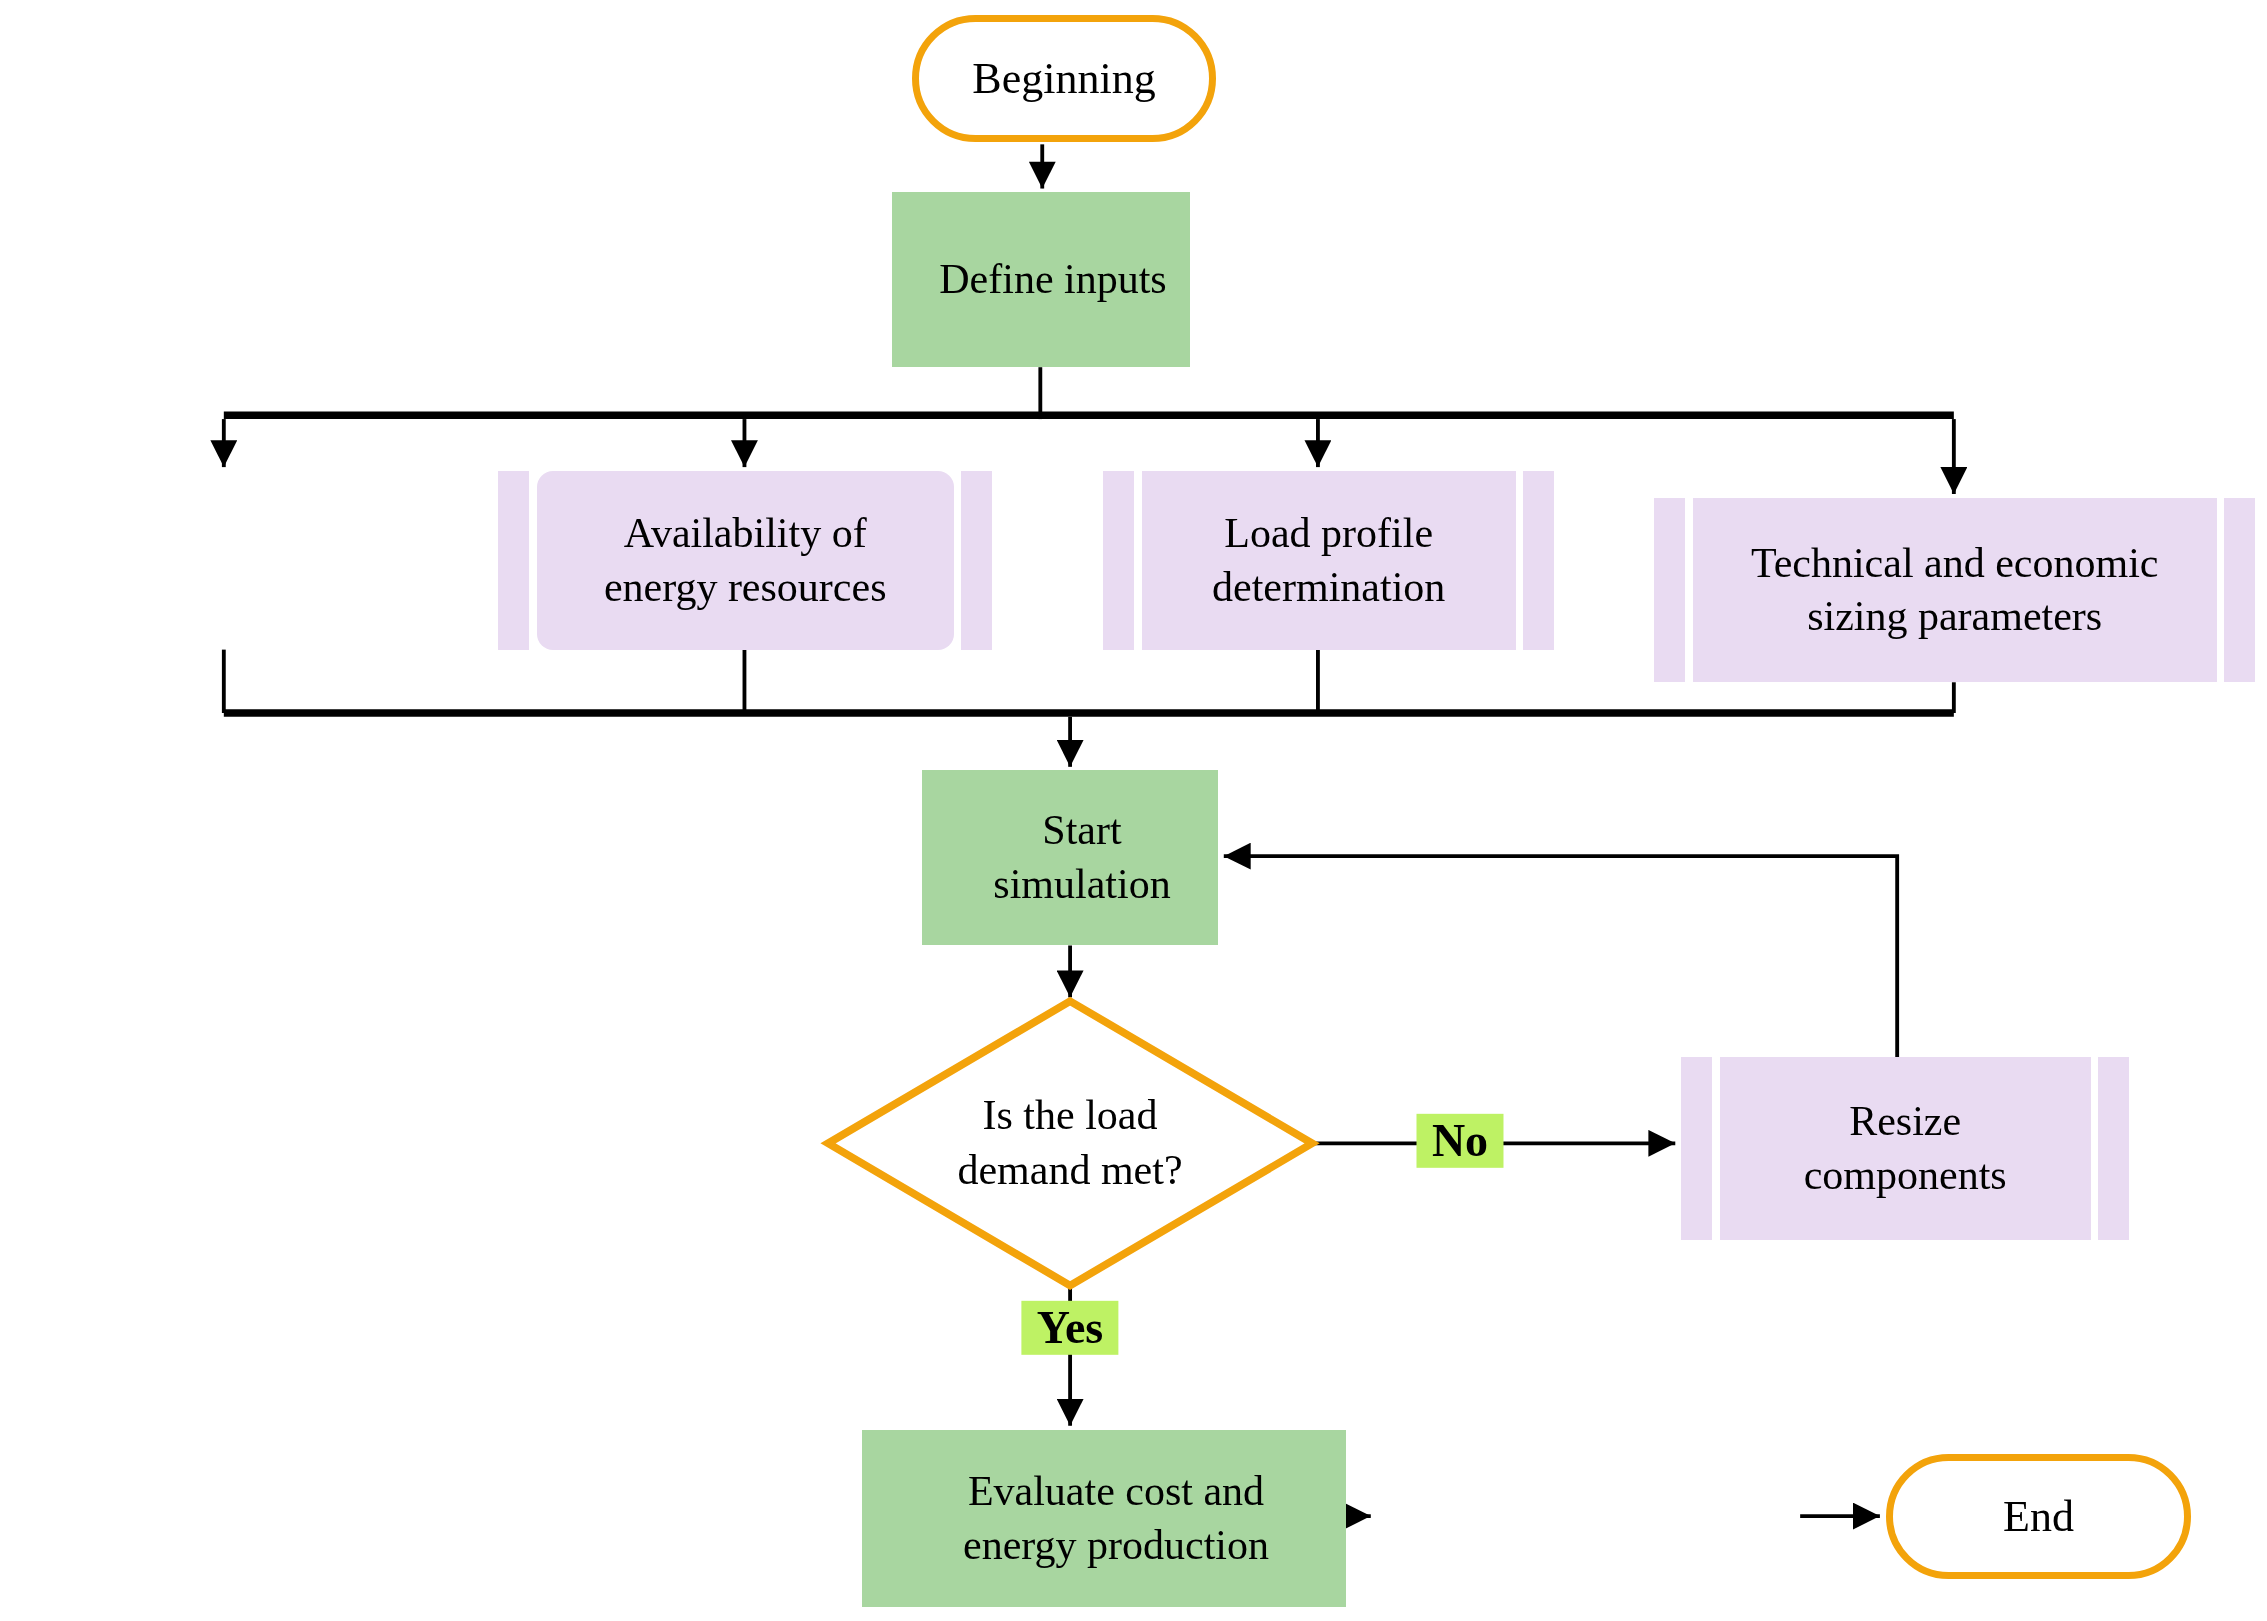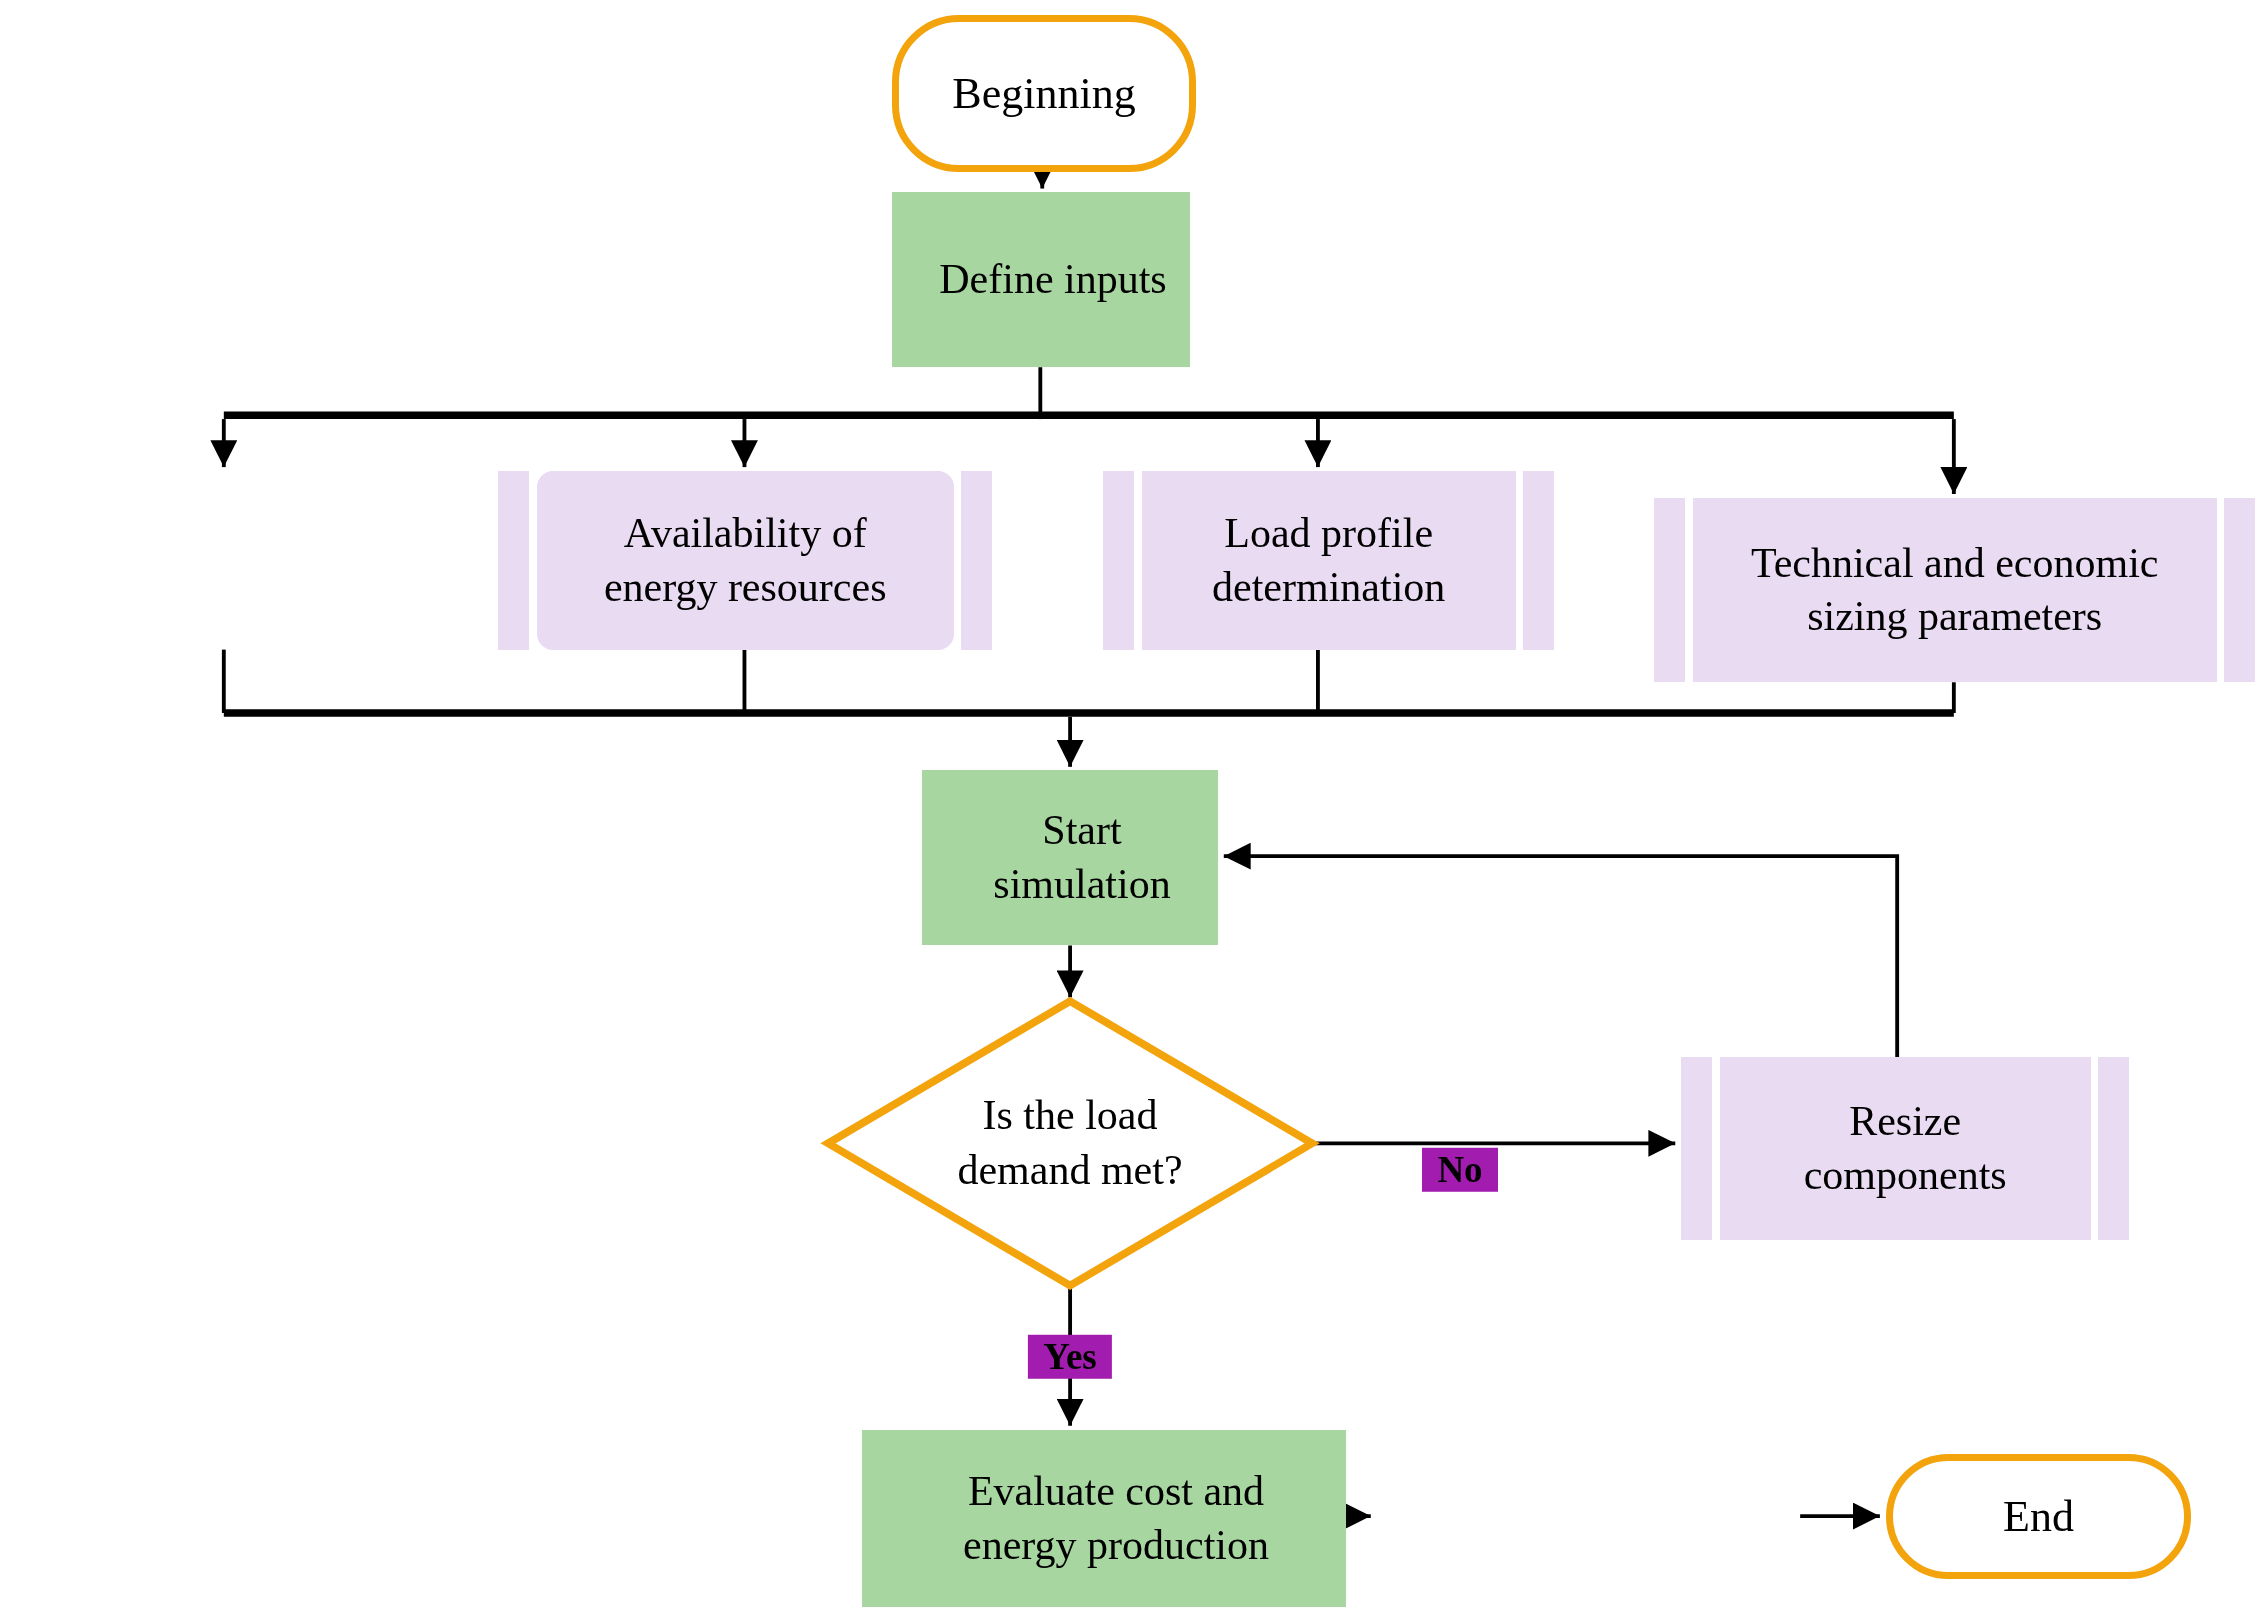--- a/index.html
+++ b/index.html
@@ -67,26 +67,25 @@
     align-items: center;
     justify-content: center;
     text-align: center;
     white-space: pre-line;
     font-size: 42px;
     line-height: 1.3;
   }
   .edge-label {
     position: absolute;
     transform: translate(-50%, -50%);
-    background: #a21caf;
+    background: #bef264;
     padding: 1.9px 15.4px;
     font-weight: bold;
-    font-size: 37px;
+    font-size: 46px;
     line-height: 1.1;
-    margin-top: 29px;
   }
 </style>
 </head>
 <body>
 
 <div class="canvas">
 
   <svg class="edges" viewBox="0 0 2360 1688" aria-hidden="true">
     <defs>
       <marker id="arrow" markerWidth="8" markerHeight="7" refX="10" refY="5" orient="auto" viewBox="0 0 10 10">
@@ -110,21 +109,21 @@
     <path class="edge" d="M1114 984 V1038" marker-end="url(#arrow)"></path>
     <path class="edge" d="M1366 1190 H1744" marker-end="url(#arrow)"></path>
     <path class="edge" d="M1975 1100 V891 H1274" marker-end="url(#arrow)"></path>
     <path class="edge" d="M1114 1338 V1484" marker-end="url(#arrow)"></path>
     <path class="edge" d="M1341 1578 H1427" marker-end="url(#arrow)"></path>
     <path class="edge" d="M1874 1578 H1957" marker-end="url(#arrow)"></path>
 
     <polygon class="diamond-shape" points="1114,1042 1366,1190 1114,1338 862,1190"></polygon>
   </svg>
 
-  <div class="node terminal" style="left:892px; top:15.4px; width:304px; height:157px;">
+  <div class="node terminal" style="left:912px; top:15.4px; width:304px; height:127px;">
     <span>Beginning</span>
   </div>
 
   <div class="node process" style="left:892px; top:192px; width:298px; height:175px;">
     <span>Define inputs</span>
   </div>
 
 
   <div class="pp" style="left:498px; top:471px; height:179px;">
     <div class="strip"></div>

